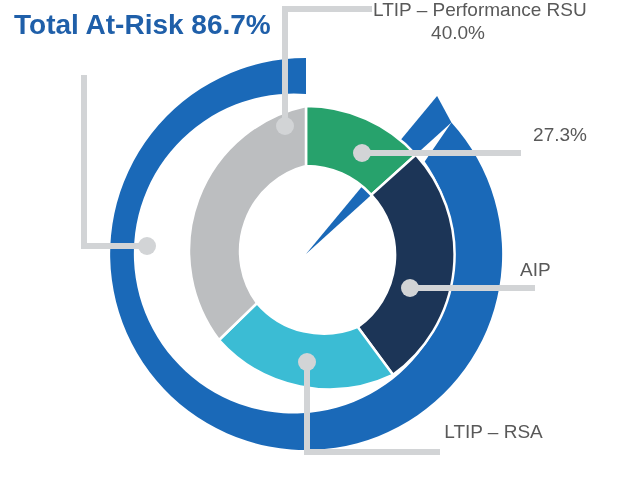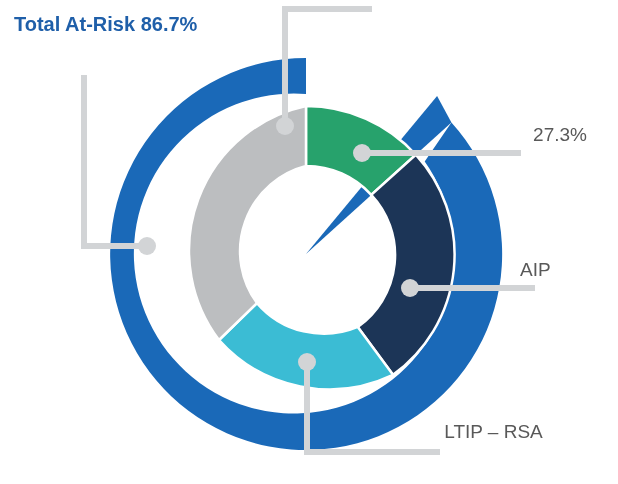--- a/index.html
+++ b/index.html
@@ -8,21 +8,21 @@
     background:#ffffff;
     font-family:"Liberation Sans", sans-serif;
     overflow:hidden;
     position:relative;
   }
   #stage{position:relative;width:618px;height:484px;}
   svg.chart{position:absolute;left:0;top:0;width:618px;height:484px;}
 
   .lbl{position:absolute;color:#595959;font-size:19px;line-height:23px;text-align:center;white-space:nowrap;}
   .lbl .v{display:block;}
-  .atrisk{position:absolute;color:#1F5FA9;font-weight:bold;font-size:20px;line-height:25px;text-align:center;white-space:nowrap;}
+  .atrisk{position:absolute;color:#1F5FA9;font-weight:bold;font-size:28px;line-height:25px;text-align:center;white-space:nowrap;}
 
   #lbl-rsu{left:373px;top:-2px;text-align:center;width:170px;}
   #lbl-base{left:505px;top:123px;text-align:center;width:110px;}
   #lbl-aip{left:520px;top:258px;text-align:left;width:94px;}
   #lbl-rsa{left:431px;top:420px;text-align:center;width:125px;}
   #lbl-atrisk{left:14px;top:12px;width:155px;}
 </style>
 </head>
 <body>
 
@@ -72,20 +72,22 @@
     <g fill="#D2D4D6">
       <circle cx="285" cy="126" r="9"></circle>
       <circle cx="362" cy="153" r="9"></circle>
       <circle cx="410" cy="288" r="9"></circle>
       <circle cx="307" cy="362" r="9"></circle>
       <circle cx="147" cy="246" r="9"></circle>
     </g>
   </svg>
 
   <div class="lbl" id="lbl-rsu">
+    <span>LTIP – Performance RSU</span>
+    <span class="v">40.0%</span>
   </div>
 
   <div class="lbl" id="lbl-base">
     <span class="v">27.3%</span>
   </div>
 
   <div class="lbl" id="lbl-aip">
     <span>AIP</span>
   </div>
 

